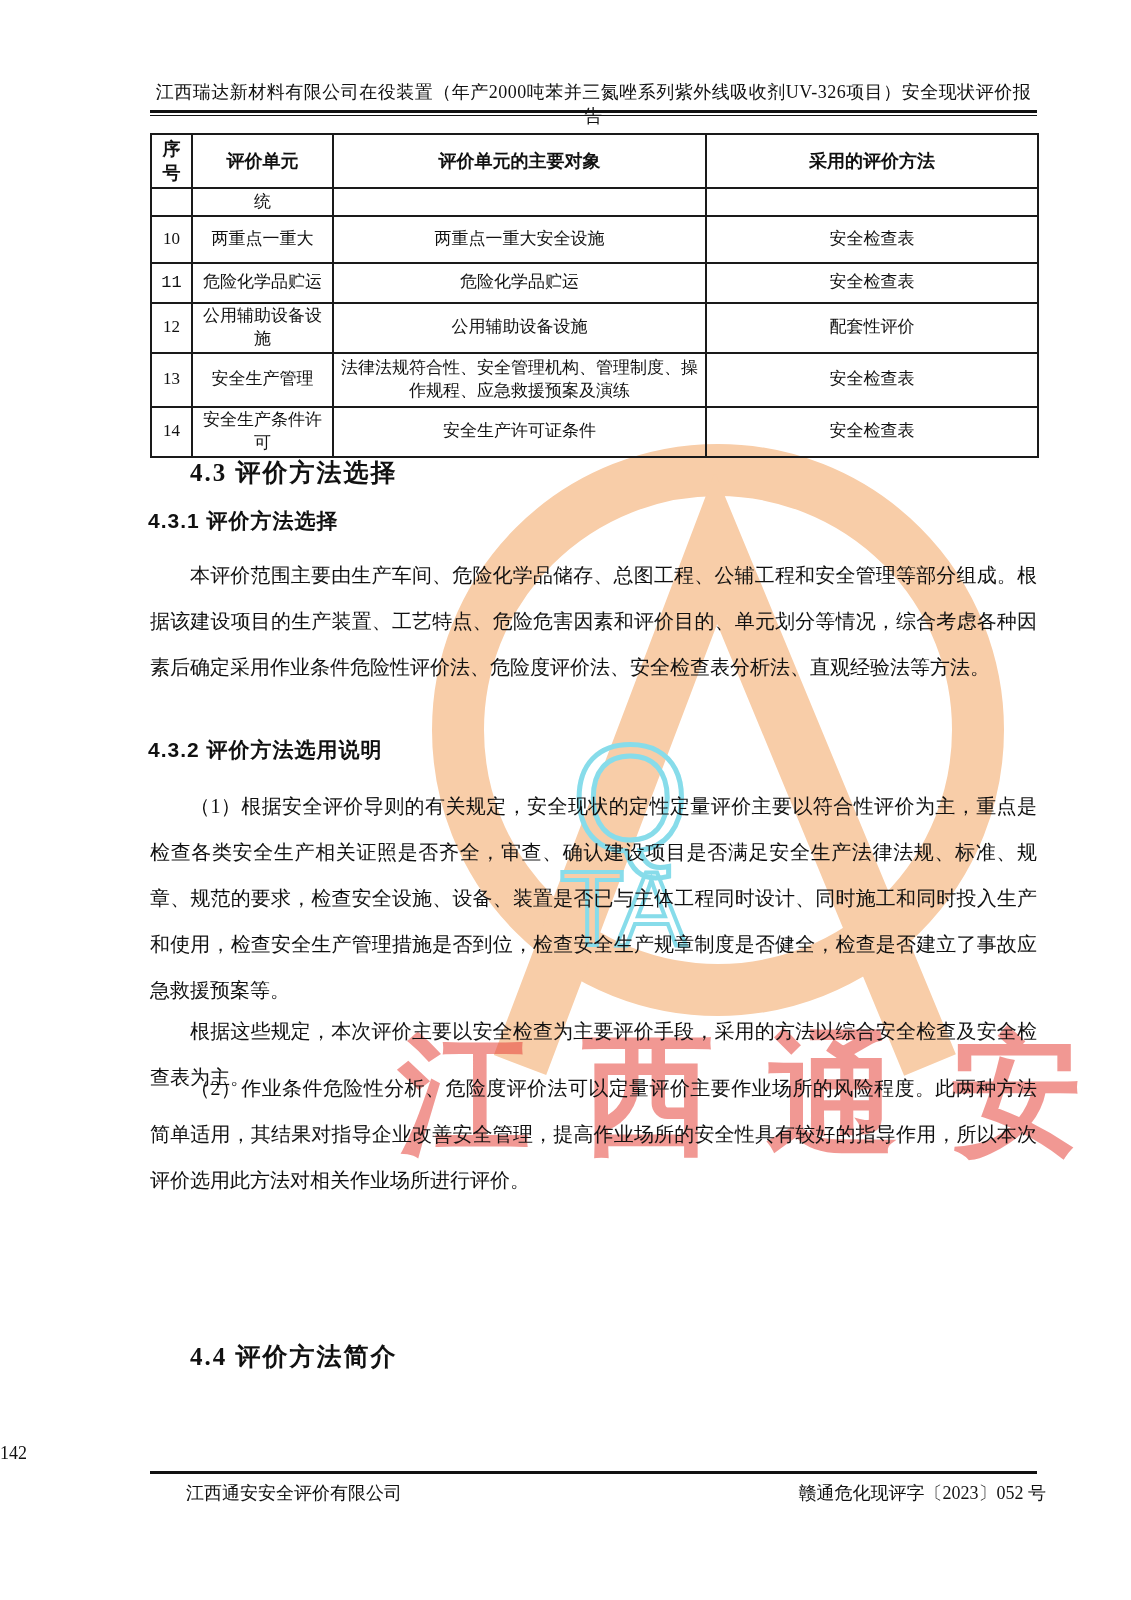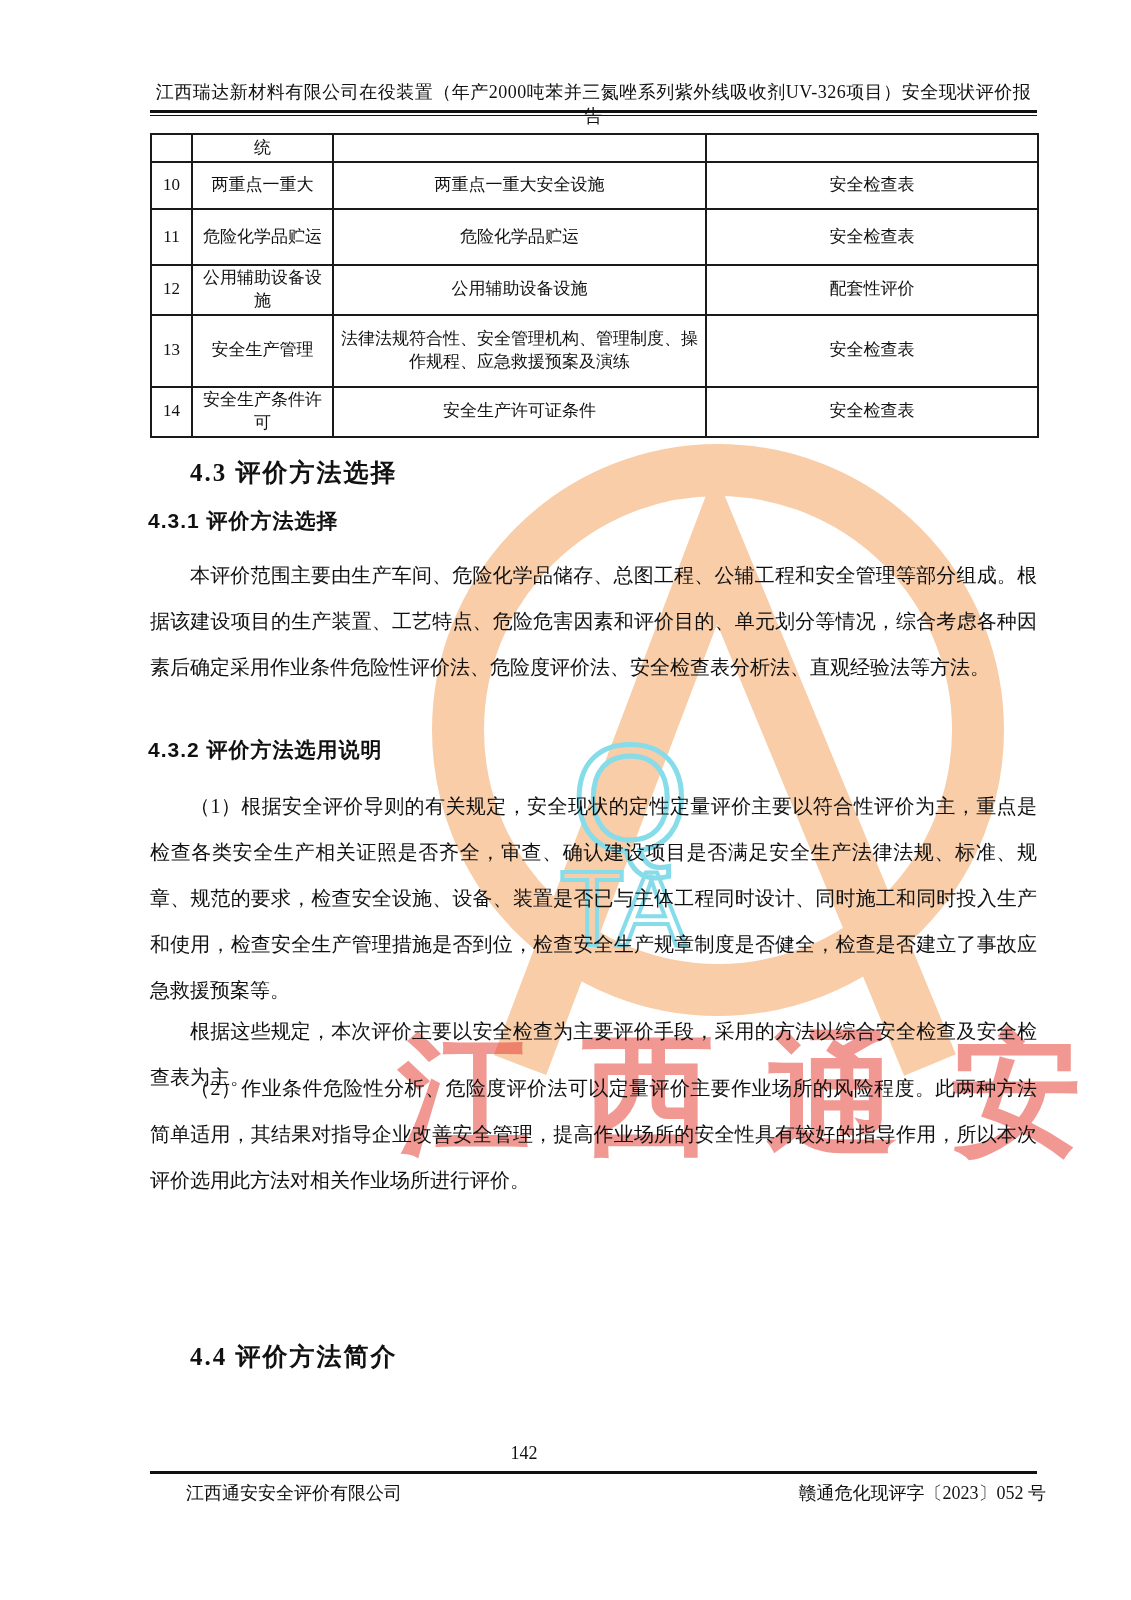--- a/index.html
+++ b/index.html
@@ -36,22 +36,22 @@
     font-size:17px;
   }
   table.unit-table td,table.unit-table th{
     border:2px solid #1a1a1a;
     text-align:center;vertical-align:middle;
     padding:1px 4px;line-height:1.35;
     font-weight:normal;overflow:hidden;
   }
   table.unit-table th{font-weight:bold;font-size:18px;}
   .c-no{width:41px;} .c-unit{width:141px;} .c-obj{width:373px;} .c-meth{width:332px;}
-  .rh{height:54px;} .r0{height:28px;} .r1{height:47px;} .r2{height:56px;}
-  .r3{height:49px;} .r4{height:72px;} .r5{height:48px;}
+  .rh{height:54px;} .r0{height:28px;} .r1{height:47px;} .r2{height:40px;font-family:Liberation Mono, monospace;}
+  .r3{height:49px;} .r4{height:54px;} .r5{height:48px;}
   .h-kai{
     position:absolute;left:148px;
     font-family:"Liberation Serif","DejaVu Serif",serif;
     font-weight:bold;font-size:25px;letter-spacing:2px;margin-left:42px;
   }
   .h-hei{
     position:absolute;left:148px;
     font-family:"Liberation Sans","DejaVu Sans",sans-serif;
     font-weight:bold;font-size:21px;letter-spacing:1px;
   }
@@ -64,21 +64,21 @@
   .pos-h431{top:507px;}
   .pos-p1{top:552px;}
   .pos-h432{top:736px;}
   .pos-p2{top:783px;}
   .pos-p3{top:1008px;}
   .pos-p4{top:1065px;}
   .pos-p5{top:1218px;}
   .pos-h44{top:1340px;}
   .page-number{
     position:absolute;left:0;top:1443px;width:1048px;
-    text-align:center;font-size:18px;
+    text-align:left;font-size:18px;
   }
   .footer-rule{
     position:absolute;left:150px;top:1471px;width:887px;height:0;
     border-top:3px solid #111;
   }
   .footer-text{
     position:absolute;left:150px;top:1481px;width:896px;
     font-size:18px;
   }
   .footer-company{position:absolute;left:36px;top:0;}
@@ -105,20 +105,26 @@
     <div class="header-rule"></div>
 
     <table class="unit-table">
       <colgroup>
         <col class="c-no">
           <col class="c-unit">
           <col class="c-obj">
           <col class="c-meth">
       </colgroup>
       <tbody>
+          <tr class="rh">
+        <th>序号</th>
+        <th>评价单元</th>
+        <th>评价单元的主要对象</th>
+        <th>采用的评价方法</th>
+      </tr>
       <tr class="r0">
         <td></td>
         <td>统</td>
         <td></td>
         <td></td>
       </tr>
       <tr class="r1">
         <td>10</td>
         <td>两重点一重大</td>
         <td>两重点一重大安全设施</td>

